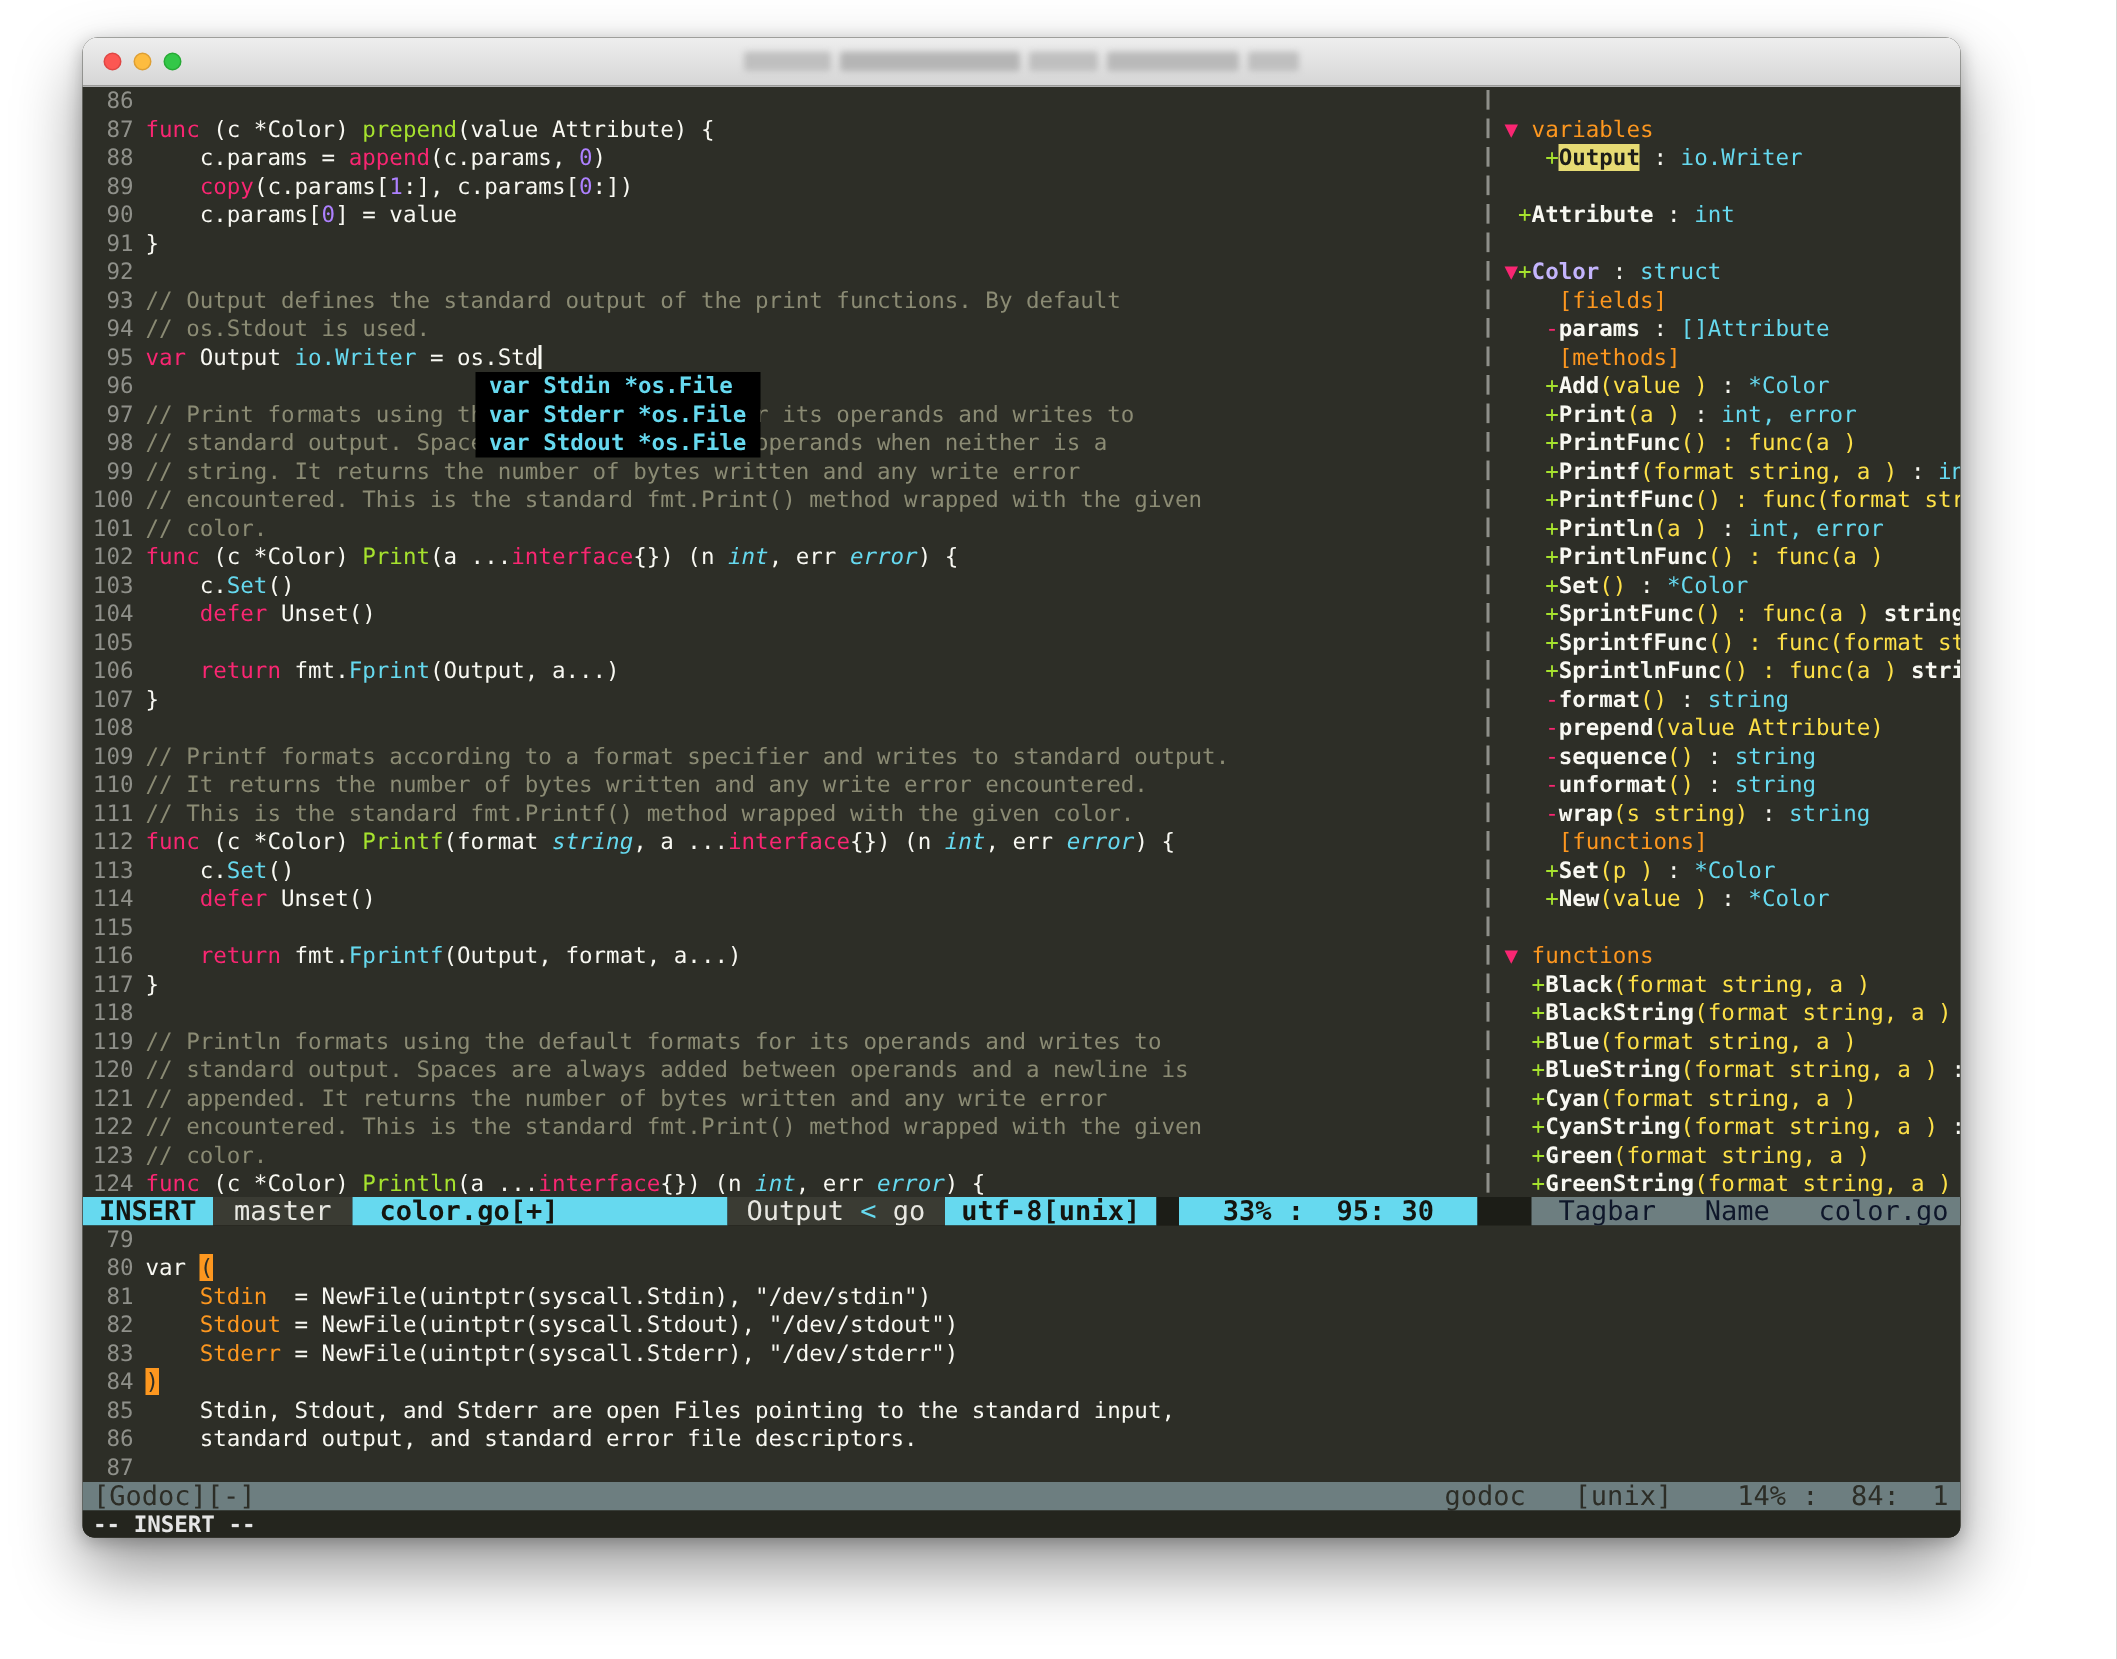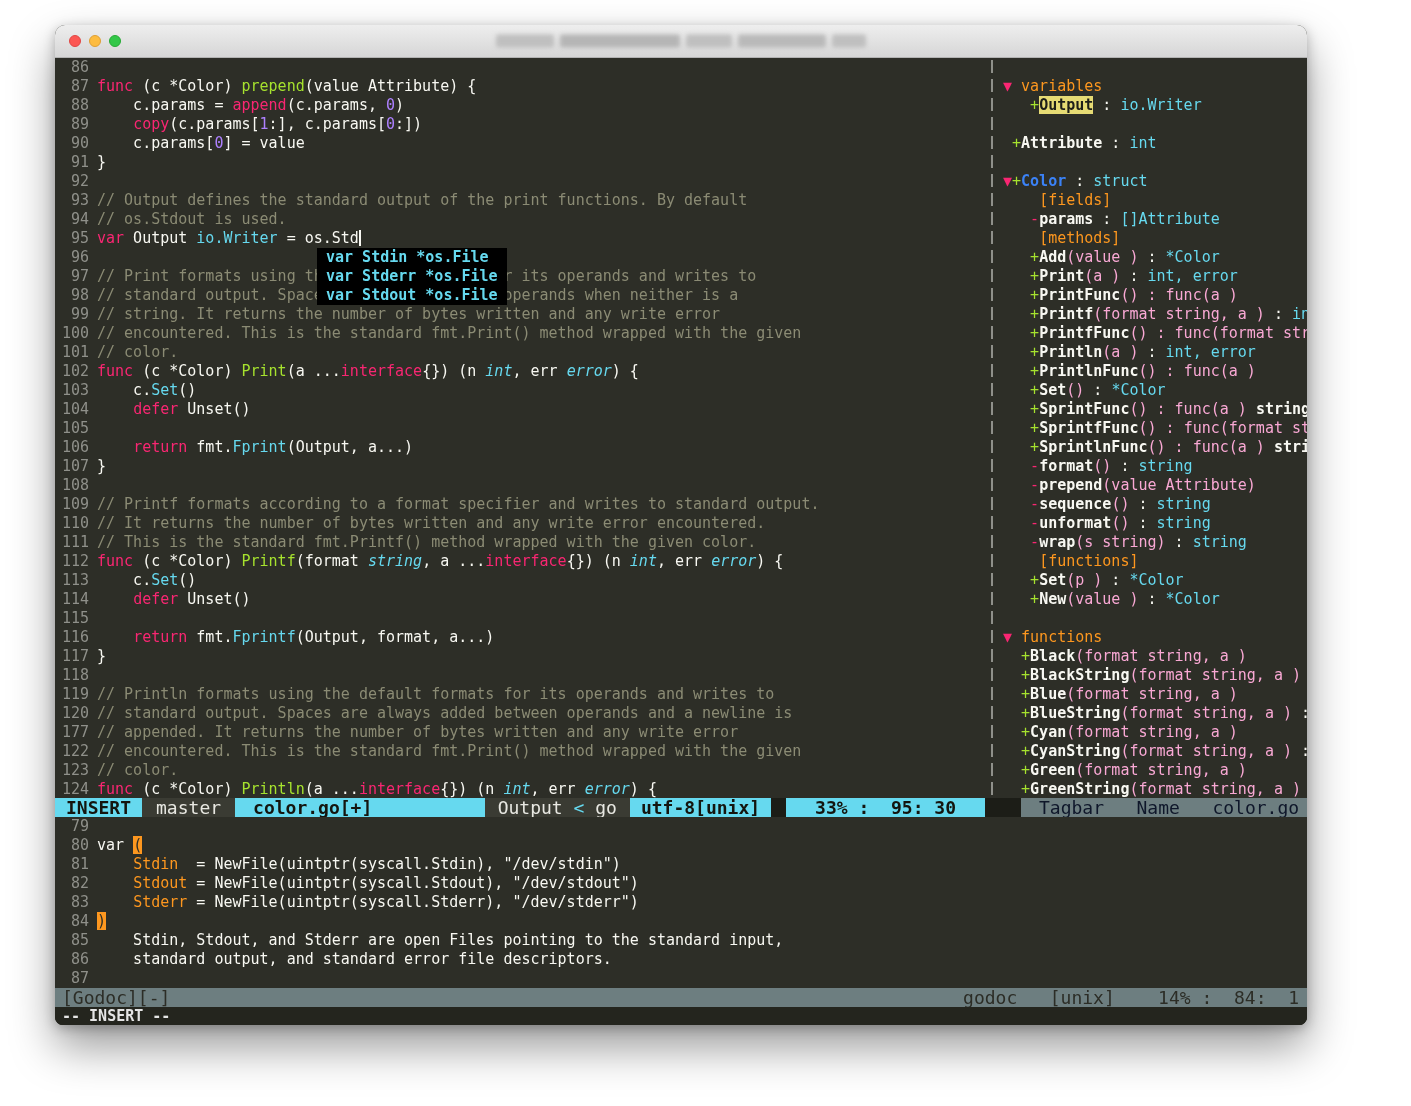--- a/index.html
+++ b/index.html
@@ -31,22 +31,22 @@
   .tagbarwin{flex:1;overflow:hidden;position:relative;}
   .row{height:19px;white-space:pre;overflow:hidden;display:flex;}
   .lnum{display:inline-block;width:34px;flex:0 0 34px;text-align:right;color:#8f908a;
         padding-right:0;margin-right:8px;}
   .ltext{white-space:pre;}
   .tagrow{height:19px;white-space:pre;overflow:hidden;padding-left:6px;}
   
   .w{color:#f8f8f2}.b{font-weight:bold}
   .pk{color:#f92672}.gn{color:#a6e22e}.cy{color:#66d9ef}
   .cyi{color:#66d9ef;font-style:italic}
-  .pu{color:#ae81ff}.cm{color:#8b8b74}.gy{color:#f9a8d4}
-  .or{color:#fd971f}.rd{color:#3b82f6}
+  .pu{color:#ae81ff}.cm{color:#8b8b74}.gy{color:#fde047}
+  .or{color:#fd971f}.rd{color:#c4b5fd}
   .hl{background:#e6db74;color:#1d1e19;font-weight:bold}
   .mp{background:#fd971f;color:#2d2e27}
   .caret{display:inline-block;width:2px;height:16px;background:#f8f8f2;
          vertical-align:middle;margin-top:-2px;}
   
   .popup{position:absolute;left:262px;top:190px;background:#000000;padding:0;z-index:5;}
   .popup .prow{height:19px;white-space:pre;padding:0 9px;color:#66d9ef;font-weight:bold;}
   
   .statusline{height:19px;flex:0 0 19px;display:flex;background:#1c1d17;font-size:18px;
               line-height:19px;overflow:hidden;gap:36px;}
@@ -126,21 +126,21 @@
             <div class="row"><span class="lnum">111</span><span class="ltext"><span class="cm">// This is the standard fmt.Printf() method wrapped with the given color.</span></span></div>
             <div class="row"><span class="lnum">112</span><span class="ltext"><span class="pk">func</span><span class="w"> (c *Color) </span><span class="gn">Printf</span><span class="w">(format </span><span class="cyi">string</span><span class="w">, a ...</span><span class="pk">interface</span><span class="w">{}) (n </span><span class="cyi">int</span><span class="w">, err </span><span class="cyi">error</span><span class="w">) {</span></span></div>
             <div class="row"><span class="lnum">113</span><span class="ltext"><span class="w">    c.</span><span class="cy">Set</span><span class="w">()</span></span></div>
             <div class="row"><span class="lnum">114</span><span class="ltext"><span class="w">    </span><span class="pk">defer</span><span class="w"> Unset()</span></span></div>
             <div class="row"><span class="lnum">115</span><span class="ltext"></span></div>
             <div class="row"><span class="lnum">116</span><span class="ltext"><span class="w">    </span><span class="pk">return</span><span class="w"> fmt.</span><span class="cy">Fprintf</span><span class="w">(Output, format, a...)</span></span></div>
             <div class="row"><span class="lnum">117</span><span class="ltext"><span class="w">}</span></span></div>
             <div class="row"><span class="lnum">118</span><span class="ltext"></span></div>
             <div class="row"><span class="lnum">119</span><span class="ltext"><span class="cm">// Println formats using the default formats for its operands and writes to</span></span></div>
             <div class="row"><span class="lnum">120</span><span class="ltext"><span class="cm">// standard output. Spaces are always added between operands and a newline is</span></span></div>
-            <div class="row"><span class="lnum">177</span><span class="ltext"><span class="cm">// appended. It returns the number of bytes written and any write error</span></span></div>
+            <div class="row"><span class="lnum">121</span><span class="ltext"><span class="cm">// appended. It returns the number of bytes written and any write error</span></span></div>
             <div class="row"><span class="lnum">122</span><span class="ltext"><span class="cm">// encountered. This is the standard fmt.Print() method wrapped with the given</span></span></div>
             <div class="row"><span class="lnum">123</span><span class="ltext"><span class="cm">// color.</span></span></div>
             <div class="row"><span class="lnum">124</span><span class="ltext"><span class="pk">func</span><span class="w"> (c *Color) </span><span class="gn">Println</span><span class="w">(a ...</span><span class="pk">interface</span><span class="w">{}) (n </span><span class="cyi">int</span><span class="w">, err </span><span class="cyi">error</span><span class="w">) {</span></span></div>
           </div>
         <div class="vsep"></div>
         <div class="tagbarwin" id="tagbarwin">
             <div class="tagrow"><span class="ltext"></span></div>
             <div class="tagrow"><span class="ltext"><span class="pk">▼</span><span class="w"> </span><span class="or">variables</span></span></div>
             <div class="tagrow"><span class="ltext"><span class="w">   </span><span class="gn">+</span><span class="hl">Output</span><span class="w"> : </span><span class="cy">io.Writer</span></span></div>
             <div class="tagrow"><span class="ltext"></span></div>

